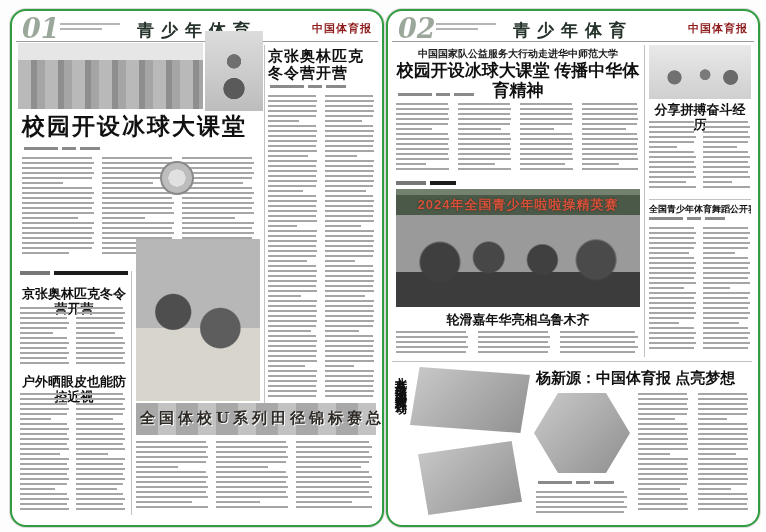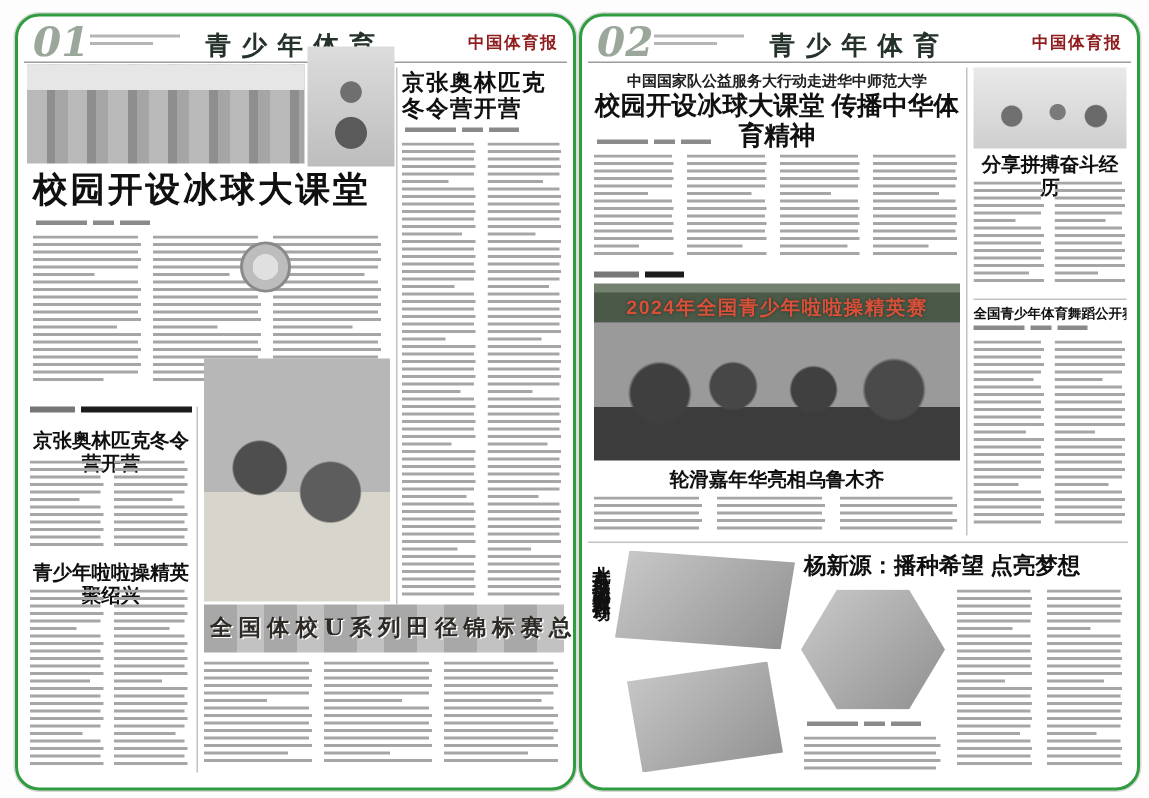--- a/index.html
+++ b/index.html
@@ -335,21 +335,21 @@
         <i style="width:97%"></i>
         <i style="width:94%"></i>
         <i style="width:78%"></i>
         <i style="width:94%"></i>
         <i style="width:97%"></i>
         <i style="width:94%"></i>
         <i style="width:97%"></i>
         <i style="width:94%"></i>
         <i style="width:97%"></i>
       </div>
-  <div class="hl hl-m" style="left:8px;top:364px;width:108px;">青少年啦啦操精英聚绍兴</div>
+  <div class="hl hl-m" style="left:8px;top:364px;width:108px;">户外晒眼皮也能防控近视</div>
   <div class="tcol" style="left:8px;top:382px;width:50px;height:122px;">
         <i style="width:94%"></i>
         <i style="width:97%"></i>
         <i style="width:94%"></i>
         <i style="width:97%"></i>
         <i style="width:94%"></i>
         <i style="width:61%"></i>
         <i style="width:94%"></i>
         <i style="width:97%"></i>
         <i style="width:94%"></i>
@@ -660,21 +660,21 @@
         <i style="width:94%"></i>
         <i style="width:97%"></i>
         <i style="width:94%"></i>
       </div>
 
   <div class="hrule" style="left:4px;top:350px;width:360px;"></div>
   <div class="vertical-hl" style="position:absolute;left:4px;top:356px;height:150px;">北京市足球运动协会青训在行动</div>
   <div class="poly" style="left:22px;top:356px;width:120px;height:66px;clip-path:polygon(8% 0,100% 12%,92% 100%,0 88%);"></div>
   <div class="poly" style="left:30px;top:430px;width:104px;height:74px;clip-path:polygon(0 18%,90% 0,100% 82%,10% 100%);"></div>
   <div class="poly" style="left:146px;top:382px;width:96px;height:80px;clip-path:polygon(25% 0,75% 0,100% 50%,75% 100%,25% 100%,0 50%);"></div>
-  <div class="hl" style="left:148px;top:358px;width:216px;font-size:15px;">杨新源：播种希望 点亮梦想</div>
+  <div class="hl" style="left:148px;top:358px;width:216px;font-size:15px;">杨新源：中国体育报 点亮梦想</div>
   <div class="byline" style="left:150px;top:470px;">
         <i></i>
         <i></i>
         <i></i>
       </div>
   <div class="tcol" style="left:148px;top:480px;width:94px;height:26px;">
         <i style="width:94%"></i>
         <i style="width:97%"></i>
         <i style="width:94%"></i>
         <i style="width:97%"></i>

